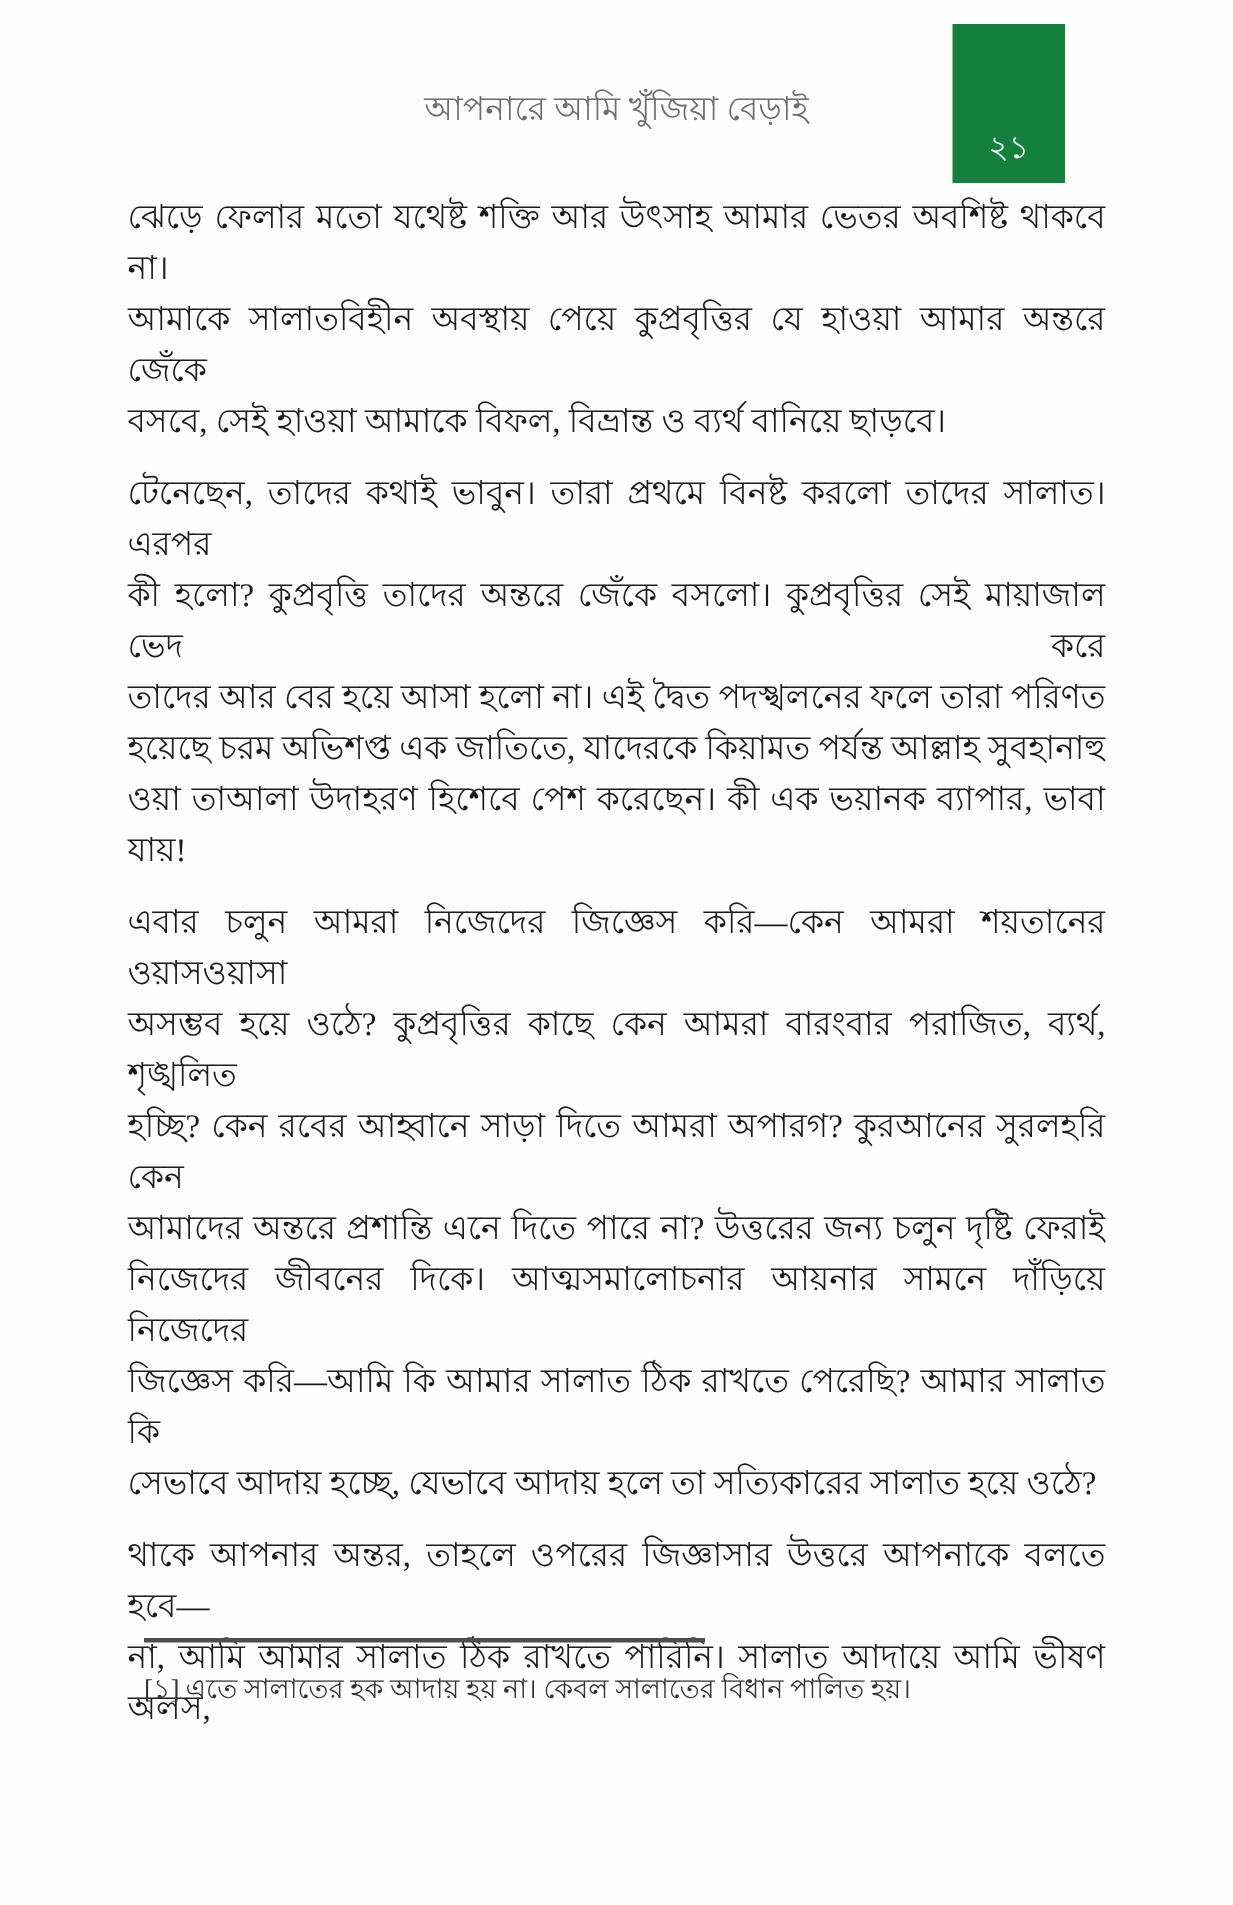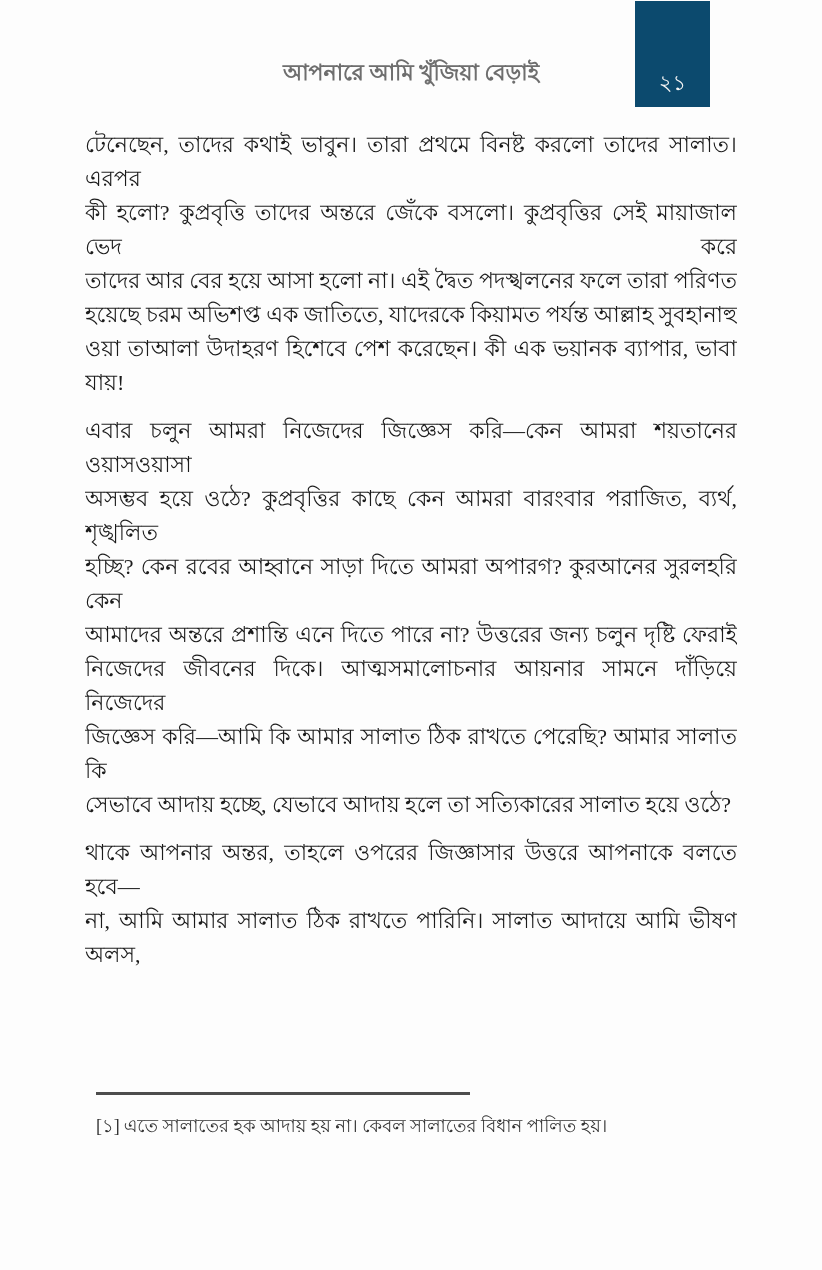--- a/index.html
+++ b/index.html
@@ -10,24 +10,24 @@
     margin: 0 auto;
     background: #fdfdfd;
     overflow: hidden;
     font-family: "Liberation Serif", "DejaVu Serif", serif;
   }
 
   
   .corner-tab {
     position: absolute;
     left: 635px;
-    top: 1px;
+    top: 16px;
     width: 75px;
     height: 106px;
-    background: #0c4a6e;
+    background: #15803d;
     display: flex;
     align-items: flex-end;
     justify-content: center;
     padding-bottom: 13px;
     box-sizing: border-box;
   }
   .page-num {
     color: #f5f5f5;
     font-size: 21px;
     line-height: 1;
@@ -36,21 +36,20 @@
   
   .running-title {
     position: absolute;
     left: 85px;
     top: 60px;
     width: 652px;
     text-align: center;
     color: #6e6e6e;
     font-size: 22px;
     line-height: 1.2;
-    font-weight: bold;
   }
 
   
   .content {
     position: absolute;
     left: 85px;
     top: 128px;
     width: 652px;
     color: #1b1b1b;
   }
@@ -92,20 +91,25 @@
 <div class="page">
 
   <div class="corner-tab">
     <span class="page-num">২১</span>
   </div>
 
   <div class="running-title">আপনারে আমি খুঁজিয়া বেড়াই</div>
 
   <div class="content">
 
+    <div class="para">
+      <div class="line">ঝেড়ে ফেলার মতো যথেষ্ট শক্তি আর উৎসাহ আমার ভেতর অবশিষ্ট থাকবে না।</div>
+      <div class="line">আমাকে সালাতবিহীন অবস্থায় পেয়ে কুপ্রবৃত্তির যে হাওয়া আমার অন্তরে জেঁকে</div>
+      <div class="line last">বসবে, সেই হাওয়া আমাকে বিফল, বিভ্রান্ত ও ব্যর্থ বানিয়ে ছাড়বে।</div>
+    </div>
 
     <div class="para">
       <div class="line">টেনেছেন, তাদের কথাই ভাবুন। তারা প্রথমে বিনষ্ট করলো তাদের সালাত। এরপর</div>
       <div class="line">কী হলো? কুপ্রবৃত্তি তাদের অন্তরে জেঁকে বসলো। কুপ্রবৃত্তির সেই মায়াজাল ভেদ করে</div>
       <div class="line">তাদের আর বের হয়ে আসা হলো না। এই দ্বৈত পদস্খলনের ফলে তারা পরিণত</div>
       <div class="line">হয়েছে চরম অভিশপ্ত এক জাতিতে, যাদেরকে কিয়ামত পর্যন্ত আল্লাহ সুবহানাহু</div>
       <div class="line last">ওয়া তাআলা উদাহরণ হিশেবে পেশ করেছেন। কী এক ভয়ানক ব্যাপার, ভাবা যায়!</div>
     </div>
 
     <div class="para">

